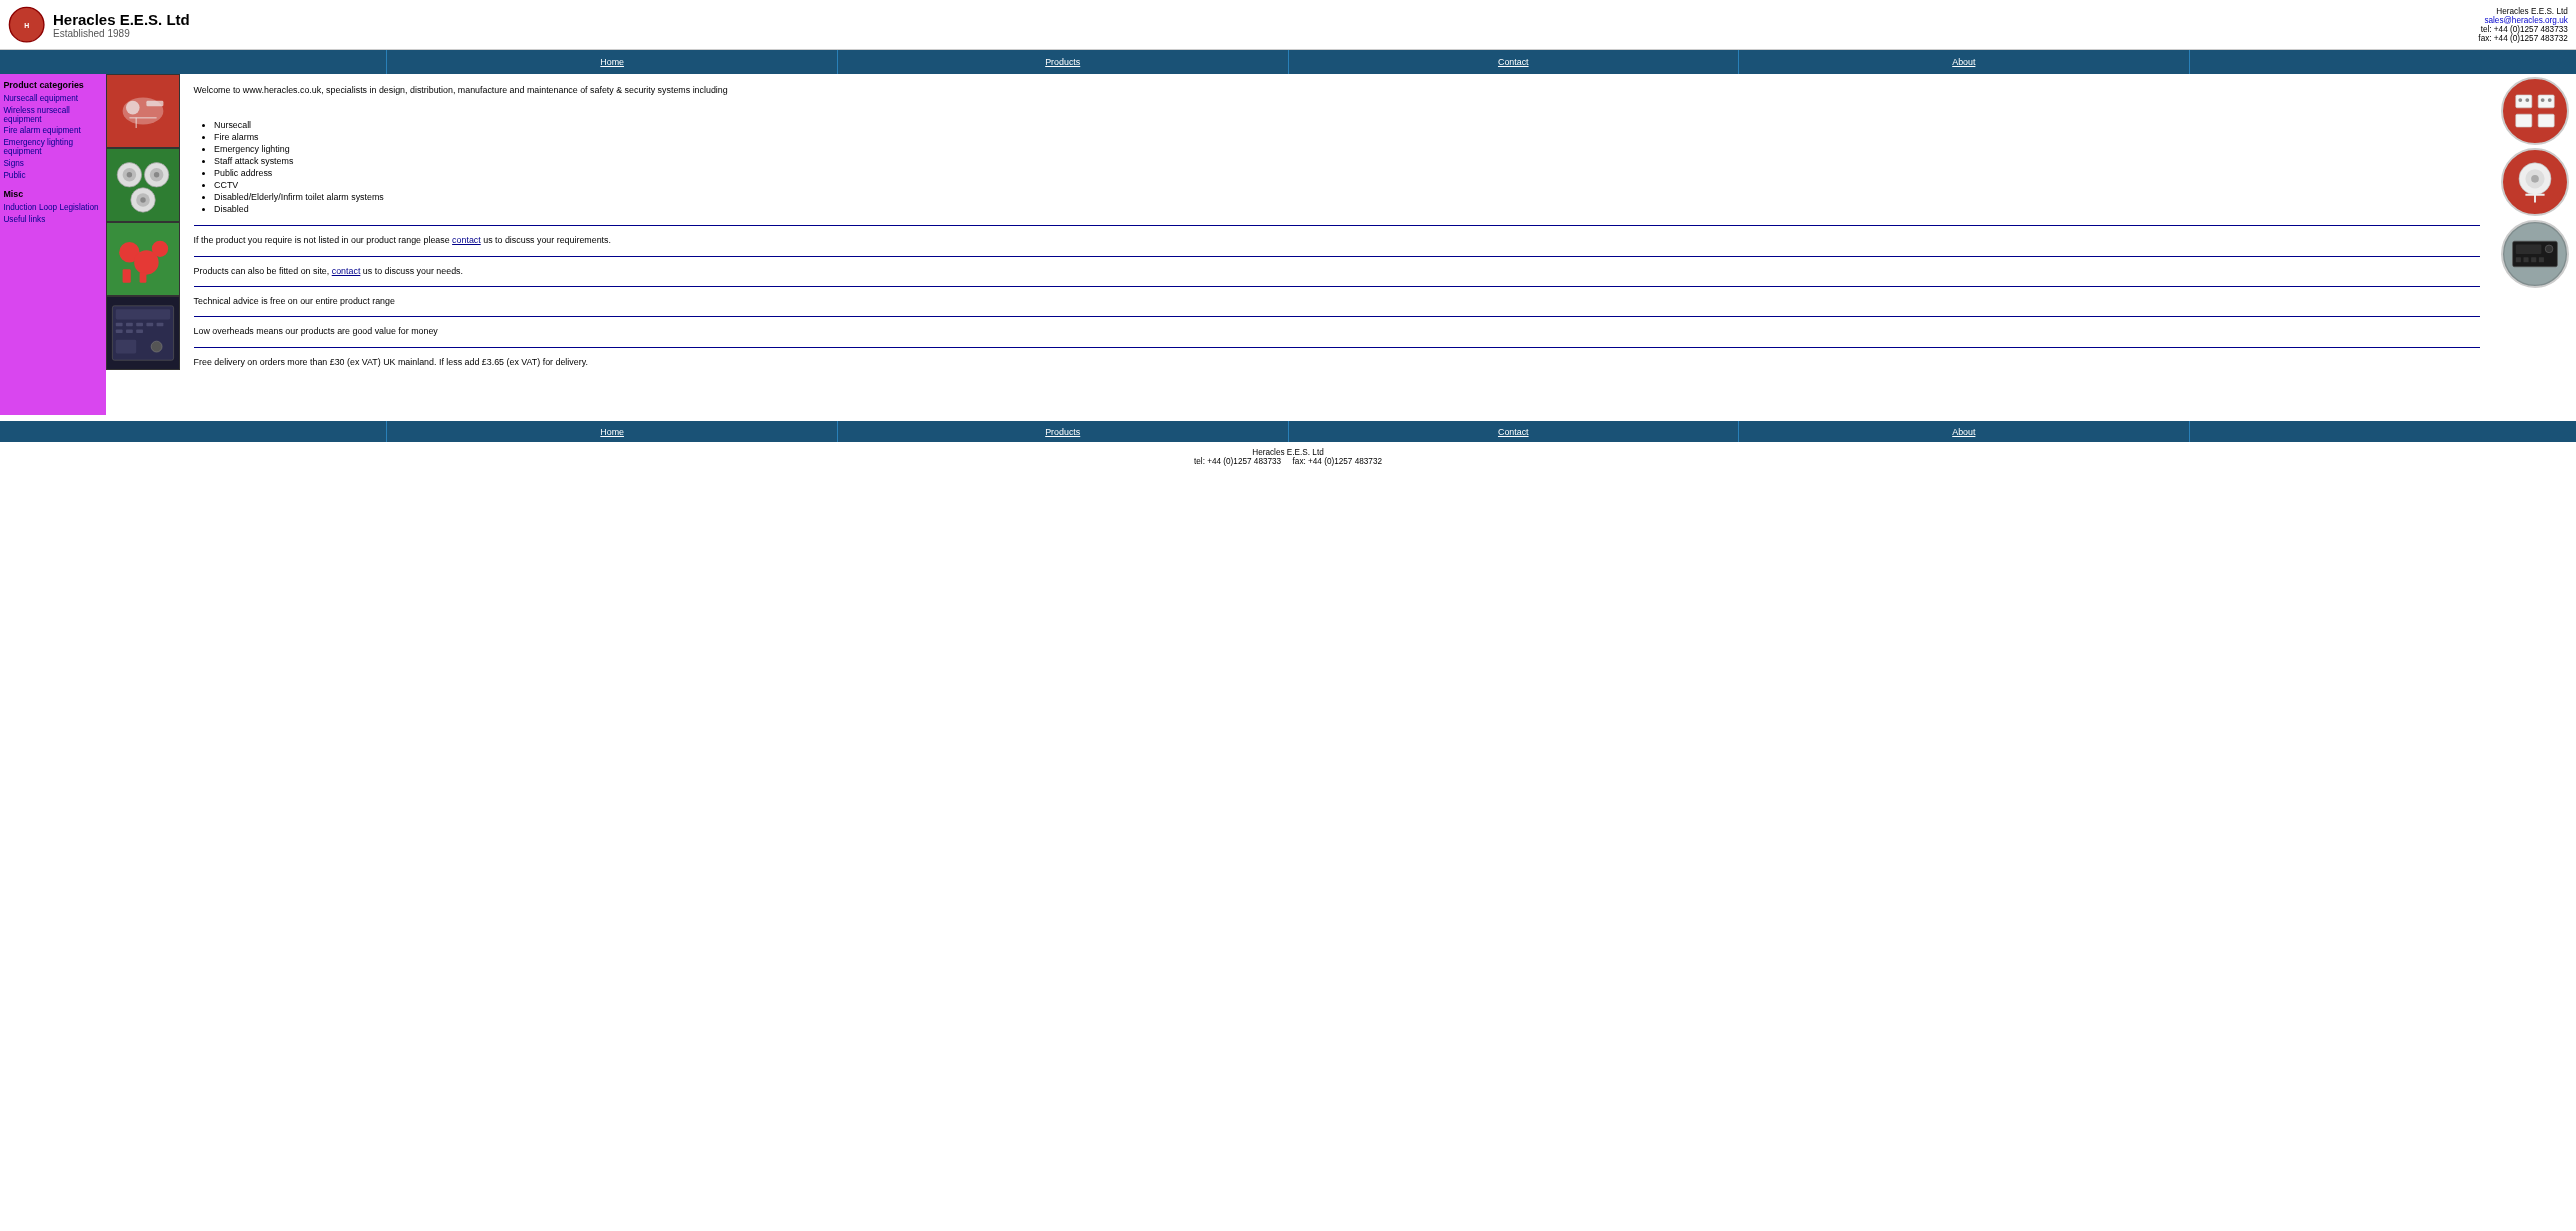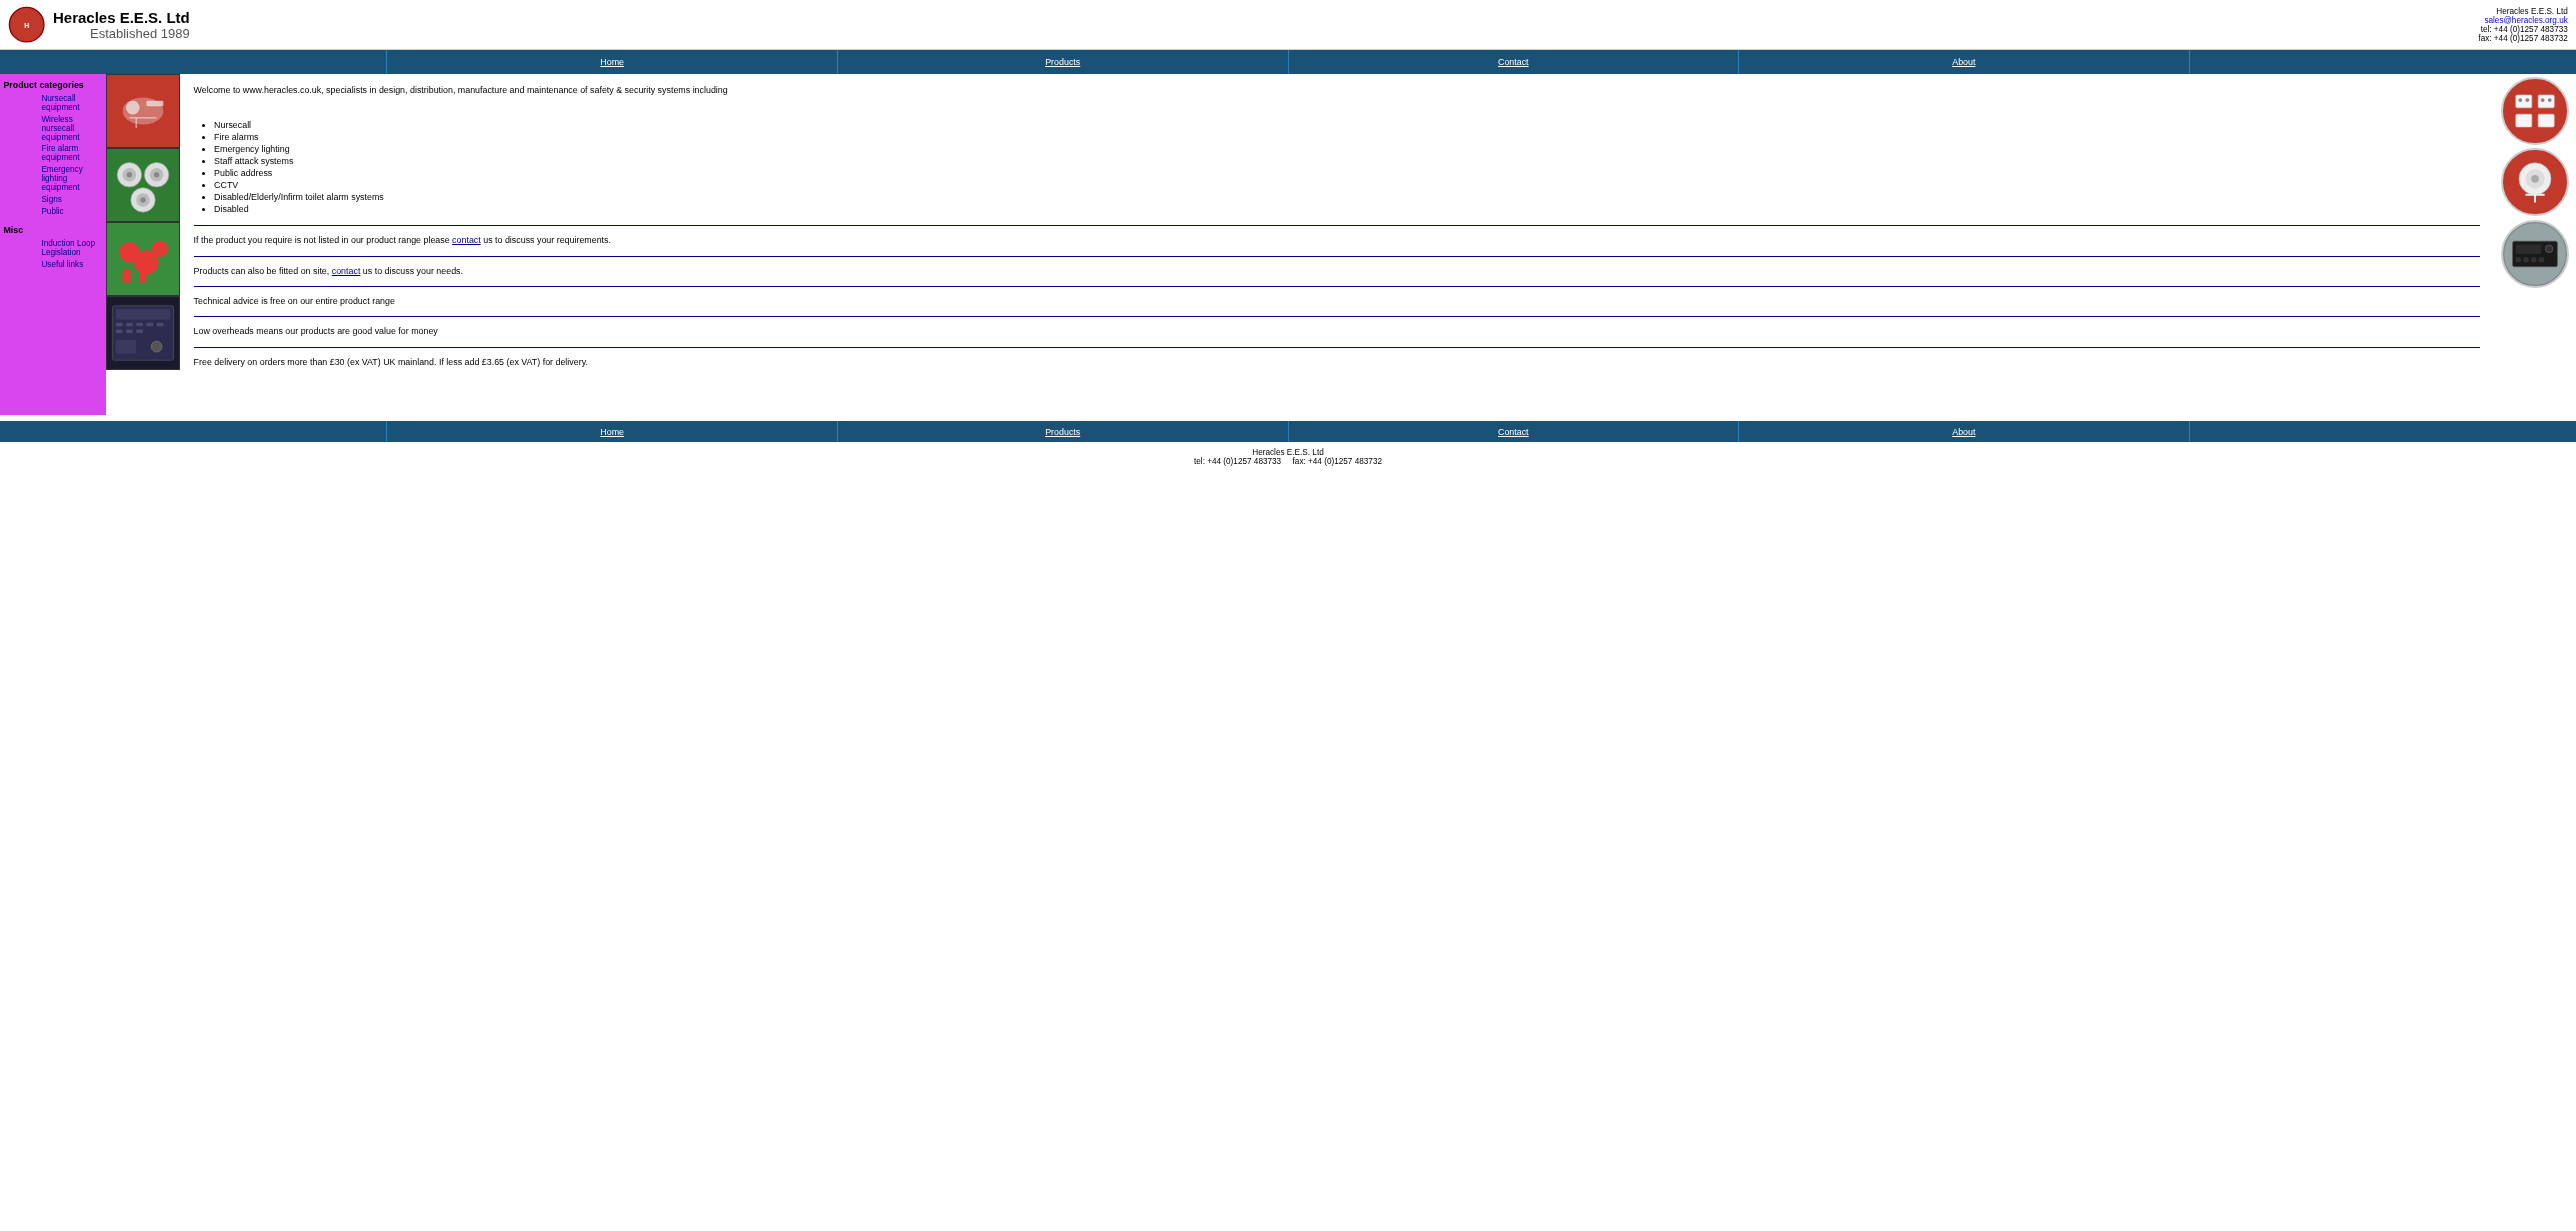--- a/index.html
+++ b/index.html
@@ -73,21 +73,20 @@
       font-size: 8.9px;
       padding: 2.7px 3.4px;
       color: #000;
     }
     .sidebar-link {
       display: block;
       padding: 1.4px 3.4px;
       color: #00008b;
       text-decoration: none;
       font-size: 8.2px;
-      margin-left: 38px;
     }
     .sidebar-divider {
       height: 5.5px;
     }
 
     
     #sidebar-images {
       width: 74px;
       min-width: 74px;
       display: flex;
@@ -201,21 +200,21 @@
 
 <div id="header">
   <div id="header-logo">
 
     <svg width="38" height="38" viewBox="0 0 55 55" style="font-size:13px">
       <circle cx="27" cy="27" r="25" fill="#c0392b" stroke="#8b0000" stroke-width="2"></circle>
       <text x="27" y="32" text-anchor="middle" font-size="10" fill="white" font-weight="bold">H</text>
     </svg>
     <div>
       <div style="font-size:15px;font-weight:bold;color:#000;">Heracles E.E.S. Ltd</div>
-      <div style="font-size:13px;color:#555;text-align:right;">Established 1989</div>
+      <div style="font-size:10px;color:#555;">Established 1989</div>
     </div>
   </div>
   <div id="contact-info">
     <div>Heracles E.E.S. Ltd</div>
     <div><a href="#" style="color:#0000cc;">sales@heracles.org.uk</a></div>
     <div>tel: +44 (0)1257 483733</div>
     <div>fax: +44 (0)1257 483732</div>
   </div>
 </div>
 

